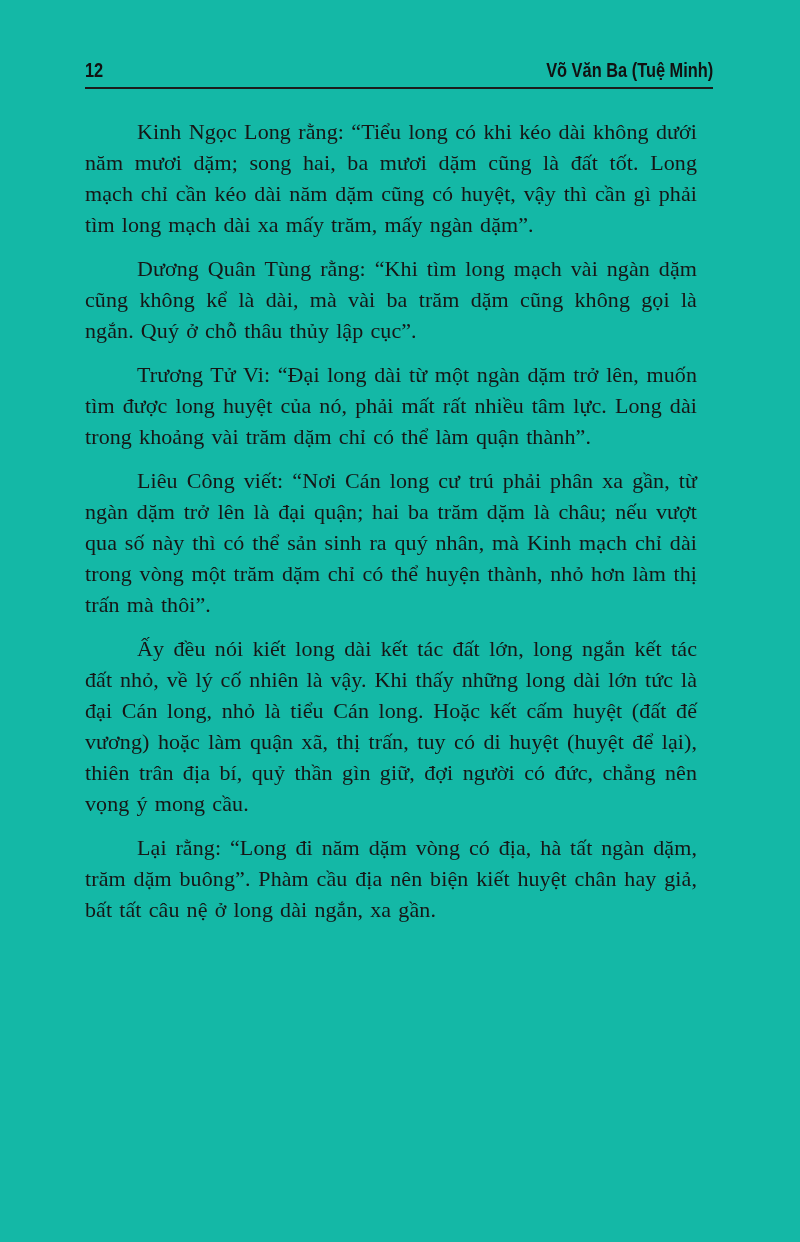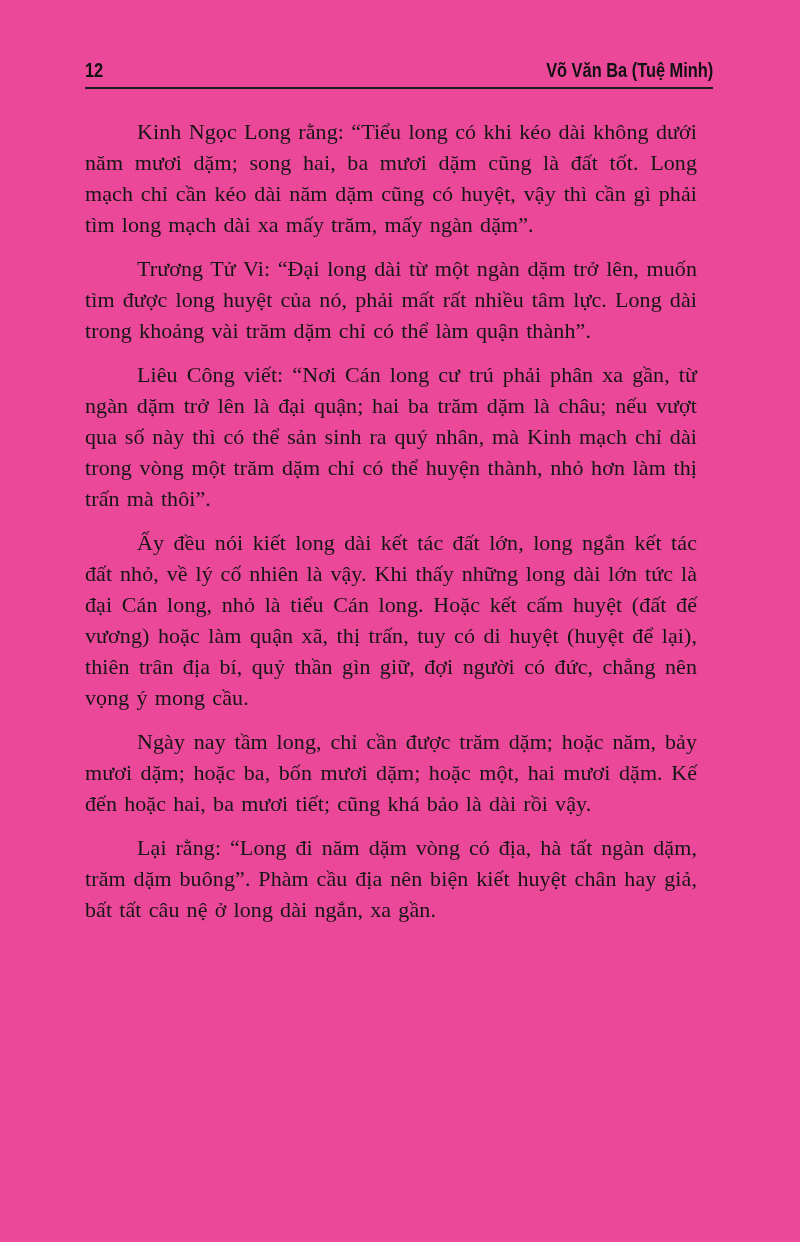--- a/index.html
+++ b/index.html
@@ -11,21 +11,21 @@
     width: 800px;
     height: 1242px;
     overflow: hidden;
     color: #1a1a1a;
   }
   .page {
     box-sizing: border-box;
     width: 800px;
     height: 1242px;
     padding: 58px 87px 40px 85px;
-    background: #ec4899;
+    background: #14b8a6;
   }
   .page-header {
     display: flex;
     justify-content: space-between;
     align-items: flex-end;
     border-bottom: 2px solid #1c1c1c;
     padding-bottom: 5px;
     font-family: "Liberation Sans", sans-serif;
     font-weight: 700;
     font-size: 21px;
@@ -67,19 +67,19 @@
 <body>
 
 <div class="page">
   <header class="page-header">
     <span class="hdr-num">12</span>
     <span class="hdr-title">Võ Văn Ba (Tuệ Minh)</span>
   </header>
 
   <main class="page-body">
     <p>Kinh Ngọc Long rằng: “Tiểu long có khi kéo dài không dưới năm mươi dặm; song hai, ba mươi dặm cũng là đất tốt. Long mạch chỉ cần kéo dài năm dặm cũng có huyệt, vậy thì cần gì phải tìm long mạch dài xa mấy trăm, mấy ngàn dặm”.</p>
+    <p>Dương Quân Tùng rằng: “Khi tìm long mạch vài ngàn dặm cũng không kể là dài, mà vài ba trăm dặm cũng không gọi là ngắn. Quý ở chỗ thâu thủy lập cục”.</p>
     <p>Trương Tử Vi: “Đại long dài từ một ngàn dặm trở lên, muốn tìm được long huyệt của nó, phải mất rất nhiều tâm lực. Long dài trong khoảng vài trăm dặm chỉ có thể làm quận thành”.</p>
     <p>Liêu Công viết: “Nơi Cán long cư trú phải phân xa gần, từ ngàn dặm trở lên là đại quận; hai ba trăm dặm là châu; nếu vượt qua số này thì có thể sản sinh ra quý nhân, mà Kinh mạch chỉ dài trong vòng một trăm dặm chỉ có thể huyện thành, nhỏ hơn làm thị trấn mà thôi”.</p>
     <p>Ấy đều nói kiết long dài kết tác đất lớn, long ngắn kết tác đất nhỏ, về lý cố nhiên là vậy. Khi thấy những long dài lớn tức là đại Cán long, nhỏ là tiểu Cán long. Hoặc kết cấm huyệt (đất đế vương) hoặc làm quận xã, thị trấn, tuy có di huyệt (huyệt để lại), thiên trân địa bí, quỷ thần gìn giữ, đợi người có đức, chẳng nên vọng ý mong cầu.</p>
-    <p>Ngày nay tầm long, chỉ cần được trăm dặm; hoặc năm, bảy mươi dặm; hoặc ba, bốn mươi dặm; hoặc một, hai mươi dặm. Kế đến  hoặc hai, ba mươi tiết; cũng khá bảo là dài rồi vậy.</p>
     <p>Lại rằng: “Long đi năm dặm vòng có địa, hà tất ngàn dặm, trăm dặm buông”. Phàm cầu địa nên biện kiết huyệt chân hay giả, bất tất câu nệ ở long dài ngắn, xa gần.</p>
   </main>
 </div>
 
 </body></html>

